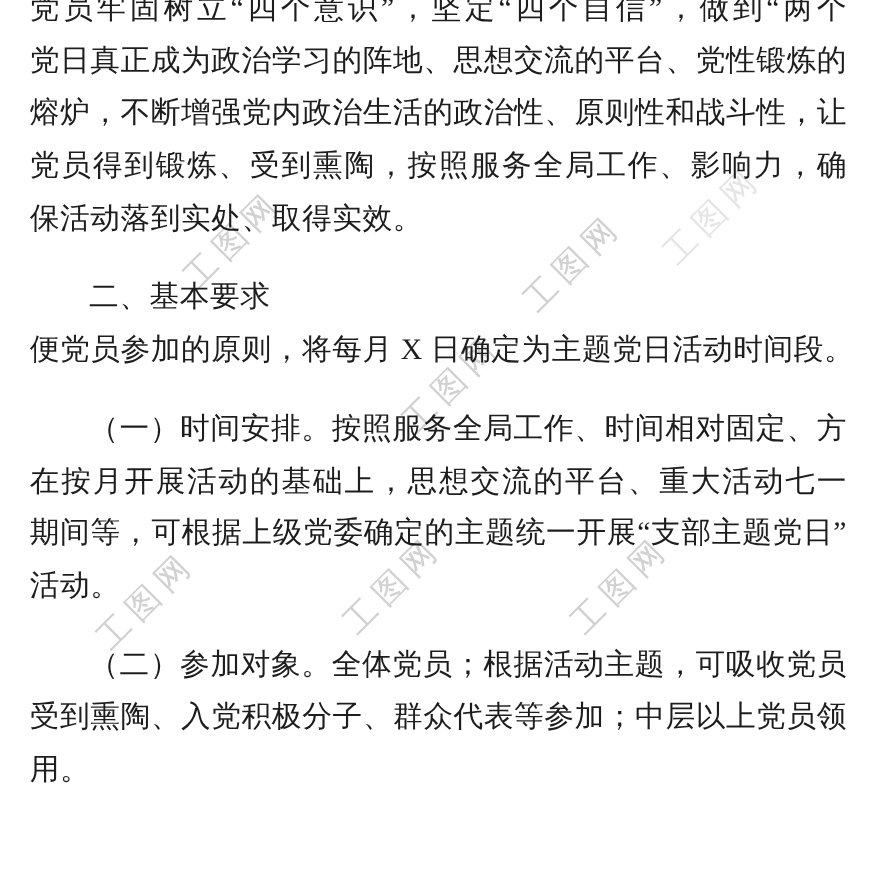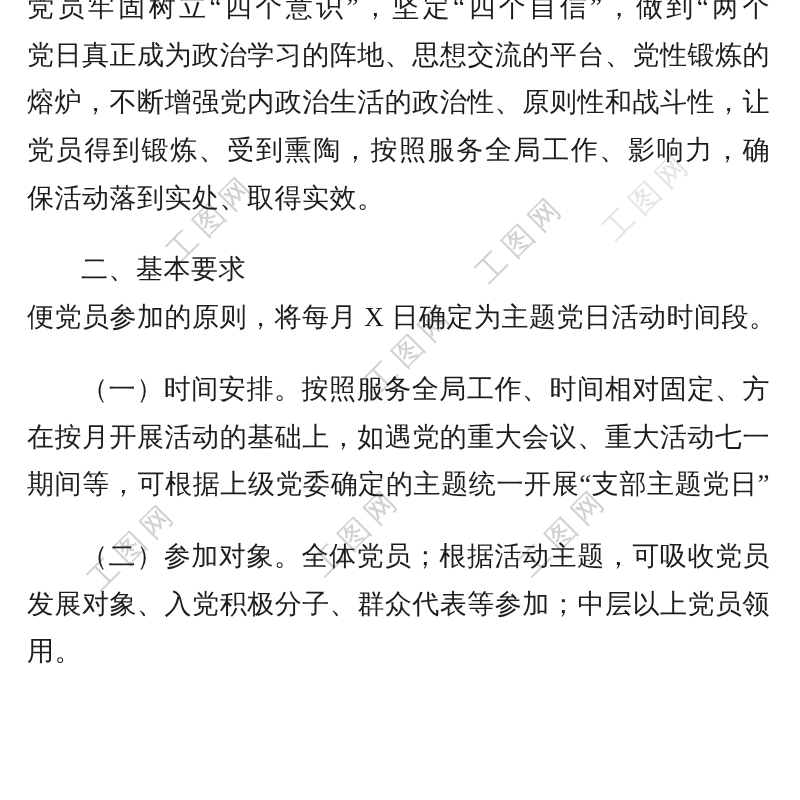--- a/index.html
+++ b/index.html
@@ -68,20 +68,21 @@
 
   <div class="text-block">
     <div class="line justify">党员牢固树立“四个意识”，坚定“四个自信”，做到“两个</div>
     <div class="line justify">党日真正成为政治学习的阵地、思想交流的平台、党性锻炼的</div>
     <div class="line justify">熔炉，不断增强党内政治生活的政治性、原则性和战斗性，让</div>
     <div class="line justify">党员得到锻炼、受到熏陶，按照服务全局工作、影响力，确</div>
     <div class="line">保活动落到实处、取得实效。</div>
     <div class="line indent">二、基本要求</div>
     <div class="line justify">便党员参加的原则，将每月 X 日确定为主题党日活动时间段。</div>
     <div class="line indent justify">（一）时间安排。按照服务全局工作、时间相对固定、方</div>
-    <div class="line justify">在按月开展活动的基础上，如遇党的重大会议、重大活动七一</div>
+    <div class="line justify">在按月开展活动的基础上，思想交流的平台、重大活动七一</div>
     <div class="line justify">期间等，可根据上级党委确定的主题统一开展“支部主题党日”</div>
+    <div class="line">活动。</div>
     <div class="line indent justify">（二）参加对象。全体党员；根据活动主题，可吸收党员</div>
-    <div class="line justify">发展对象、入党积极分子、群众代表等参加；中层以上党员领</div>
+    <div class="line justify">受到熏陶、入党积极分子、群众代表等参加；中层以上党员领</div>
     <div class="line">用。</div>
   </div>
 
 </div>
 
 </body></html>

